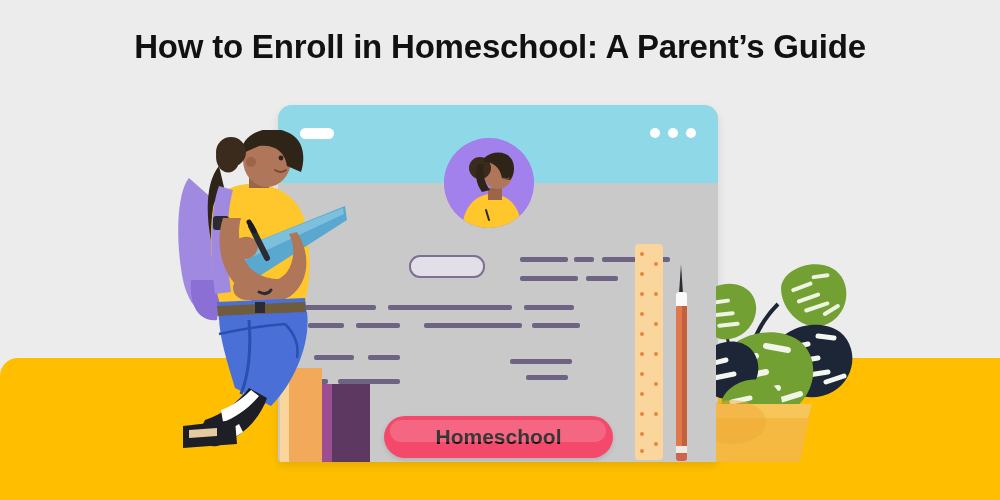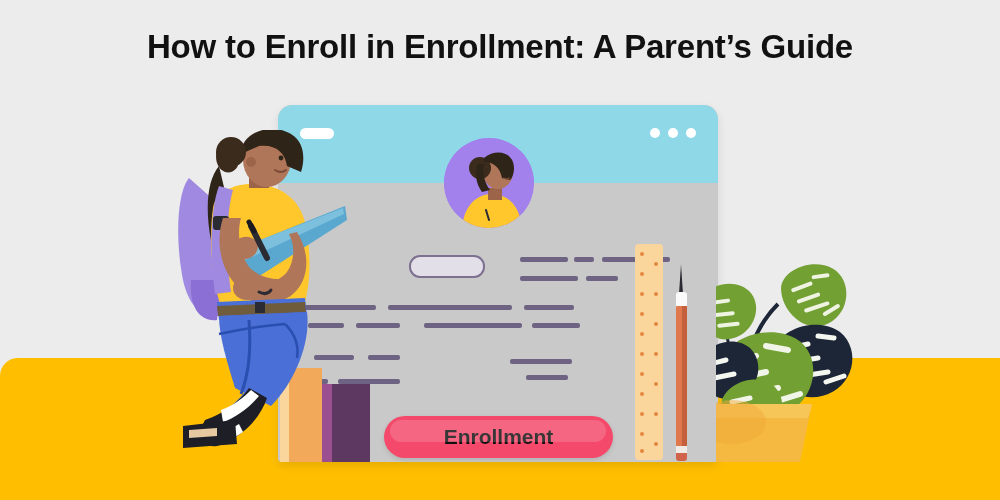--- a/index.html
+++ b/index.html
@@ -312,21 +312,21 @@
     width: 10px;
     height: 78px;
     background: #9b4f90;
   }
 </style>
 </head>
 <body>
 
 <div class="stage">
 
-  <div class="page-title">How to Enroll in Enrollment: A Parent’s Guide</div>
+  <div class="page-title">How to Enroll in Homeschool: A Parent’s Guide</div>
 
   <div class="yellow-band"></div>
   <div class="yellow-band-right"></div>
 
   <div class="plant">
     <svg width="170" height="216" viewBox="0 0 170 216">
 
       <path d="M30 150 C 28 110, 40 80, 62 58" stroke="#1d2637" stroke-width="4" fill="none"></path>
       <path d="M42 155 C 48 120, 62 100, 80 86" stroke="#1d2637" stroke-width="3" fill="none"></path>
       <path d="M34 160 C 20 130, 14 108, 10 86" stroke="#1d2637" stroke-width="3" fill="none"></path>
@@ -420,21 +420,21 @@
 
       <div class="tline" style="left:36px; top:172px; width:40px;"></div>
       <div class="tline" style="left:90px; top:172px; width:32px;"></div>
       <div class="tline" style="left:232px; top:176px; width:62px;"></div>
 
       <div class="tline" style="left:248px; top:192px; width:42px;"></div>
       <div class="tline" style="left:22px; top:196px; width:28px;"></div>
       <div class="tline" style="left:60px; top:196px; width:62px;"></div>
     </div>
 
-    <div class="enroll-btn">Enrollment</div>
+    <div class="enroll-btn">Homeschool</div>
     <div class="enroll-gloss"></div>
   </div>
 
   <div class="ruler">
     <div class="ruler-tick" style="left:5px; top:8px;"></div>
     <div class="ruler-tick" style="left:5px; top:28px;"></div>
     <div class="ruler-tick" style="left:5px; top:48px;"></div>
     <div class="ruler-tick" style="left:5px; top:68px;"></div>
     <div class="ruler-tick" style="left:5px; top:88px;"></div>
     <div class="ruler-tick" style="left:5px; top:108px;"></div>

